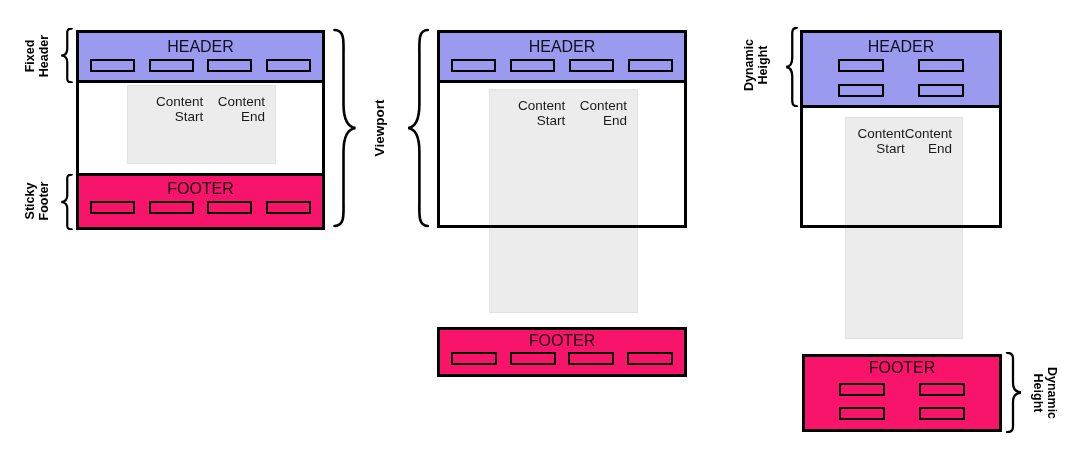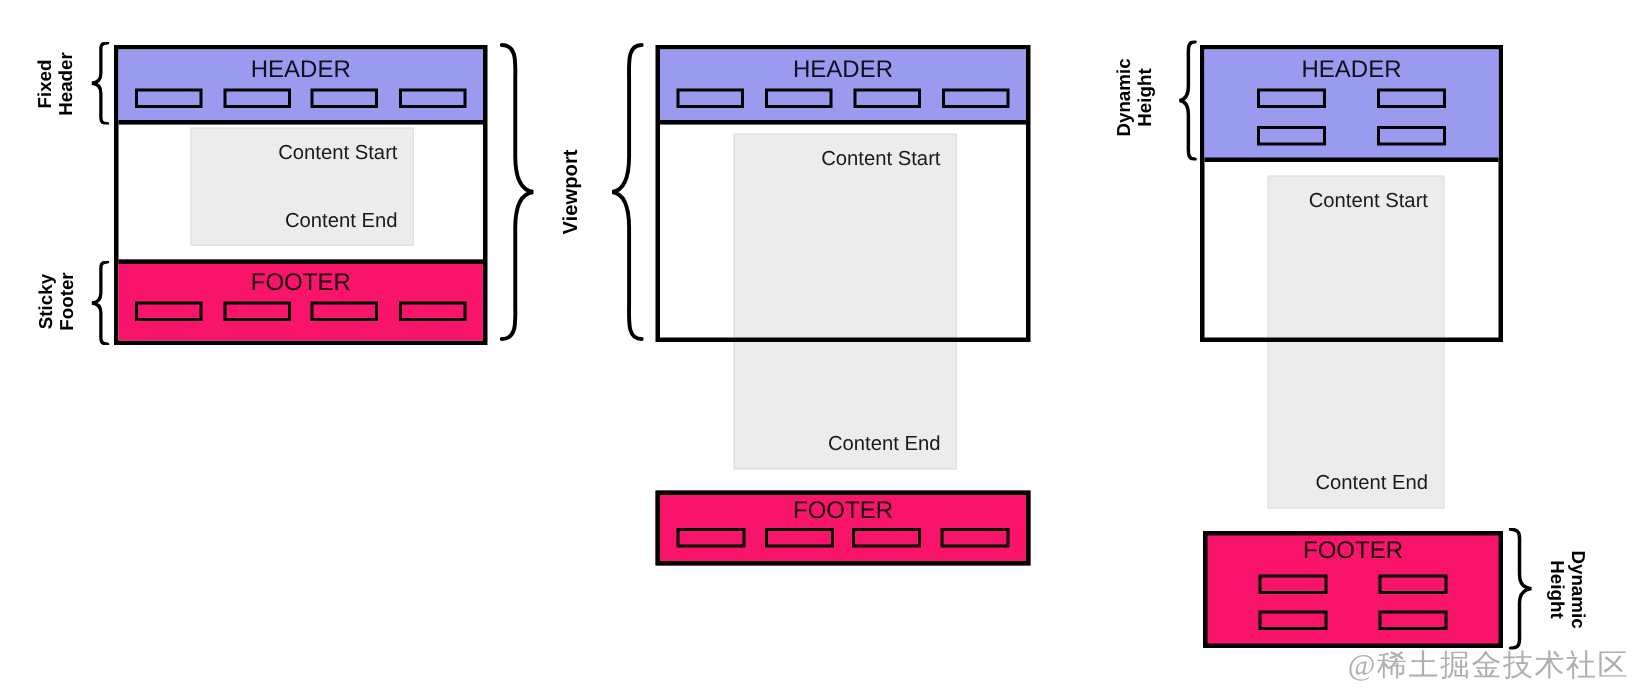--- a/index.html
+++ b/index.html
@@ -1,21 +1,21 @@
 <!DOCTYPE html>
 <html style="--header-bg: #9A9AEE; --footer-bg: #F8146B; --content-block-bg: #ECECEC; --stroke: #000000; --watermark-color: #AFAFAF;"><head>
 <meta charset="utf-8">
 <style>
   html,body{margin:0;padding:0;background:#fff;}
   .stage{position:relative;width:1090px;height:459px;background:#fff;overflow:hidden;
          font-family:"Liberation Sans",sans-serif;color:#111;}
   
   .content-block{position:absolute;z-index:1;background:var(--content-block-bg,#ECECEC);
       border:1px solid #E2E2E2;box-sizing:border-box;
-      display:flex;flex-direction:column;justify-content:space-between;
+      display:flex;flex-direction:row;justify-content:space-between;
       text-align:right;font-size:13.5px;color:#1a1a1a;padding:8px 10px 9px 10px;}
   
   .panel{position:absolute;z-index:2;border:3px solid #000;box-sizing:border-box;background:transparent;}
   .hdr{background:var(--header-bg,#9A9AEE);border-bottom:3px solid #000;box-sizing:border-box;}
   .ftr{background:var(--footer-bg,#F8146B);box-sizing:border-box;}
   .panel .ftr{position:absolute;left:0;right:0;bottom:0;border-top:3px solid #000;}
   .ftr-box{position:absolute;z-index:2;border:3px solid #000;box-sizing:border-box;
            background:var(--footer-bg,#F8146B);}
   .blk-title{font-size:16px;text-align:center;line-height:16px;padding-top:6px;color:#10101e;}
   .ftr .blk-title,.ftr-box .blk-title{color:#16000b;}
@@ -166,15 +166,14 @@
   <svg class="brace" style="left:404px;top:28px;" width="28" height="200" viewBox="0 0 20 100" preserveAspectRatio="none">
     <path d="M17 1 C10 1 11 7 11 13 L11 38 C11 46 8 49.5 3 50 C8 50.5 11 54 11 62 L11 87 C11 93 10 99 17 99" fill="none" stroke="#000" stroke-width="2.6" vector-effect="non-scaling-stroke" stroke-linecap="round"></path>
   </svg>
   <svg class="brace" style="left:784px;top:27px;" width="15" height="80" viewBox="0 0 20 100" preserveAspectRatio="none">
     <path d="M17 1 C10 1 11 7 11 13 L11 38 C11 46 8 49.5 3 50 C8 50.5 11 54 11 62 L11 87 C11 93 10 99 17 99" fill="none" stroke="#000" stroke-width="2.3" vector-effect="non-scaling-stroke" stroke-linecap="round"></path>
   </svg>
   <svg class="brace flip" style="left:1004px;top:352px;" width="20" height="81" viewBox="0 0 20 100" preserveAspectRatio="none">
     <path d="M17 1 C10 1 11 7 11 13 L11 38 C11 46 8 49.5 3 50 C8 50.5 11 54 11 62 L11 87 C11 93 10 99 17 99" fill="none" stroke="#000" stroke-width="2.3" vector-effect="non-scaling-stroke" stroke-linecap="round"></path>
   </svg>
 
-  <div class="watermark">@稀土掘金技术社区</div>
 
 </div>
 
 </body></html>

